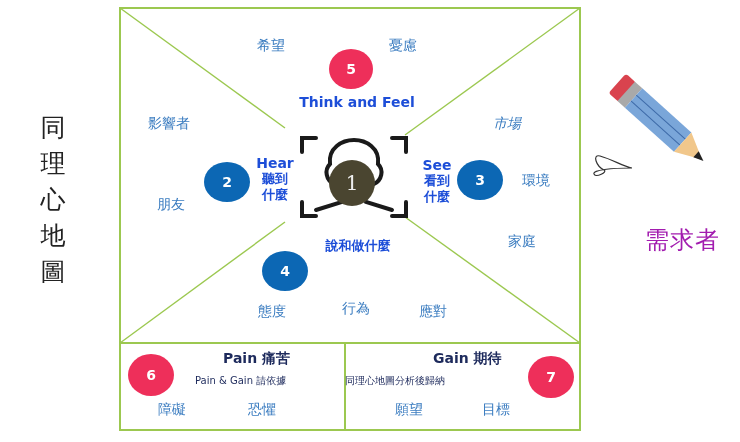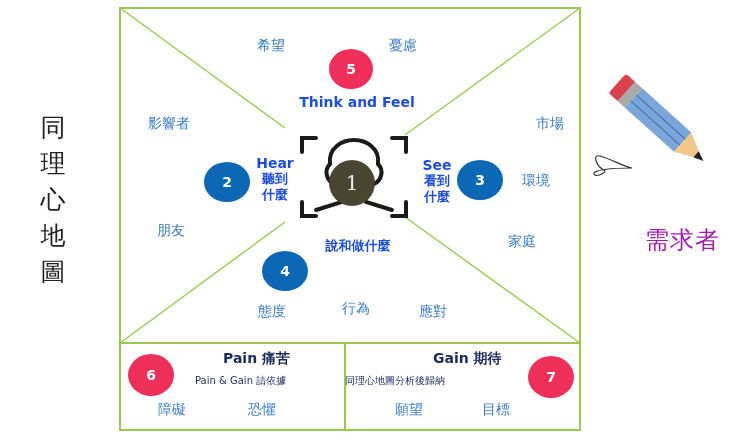--- a/index.html
+++ b/index.html
@@ -45,42 +45,42 @@
 </div>
 
 <div class="kw" style="left:257px;top:37px;">希望</div>
 <div class="kw" style="left:389px;top:37px;">憂慮</div>
 <div class="circle pink" style="left:329px;top:49px;width:44px;height:40px;">5</div>
 <div class="lbl" style="left:297px;top:94px;width:120px;">
   <div class="en">Think and Feel</div>
 </div>
 
 <div class="kw" style="left:148px;top:115px;">影響者</div>
-<div class="kw" style="left:157px;top:222px;text-align:right;">朋友</div>
+<div class="kw" style="left:157px;top:196px;text-align:right;">朋友</div>
 <div class="circle blue" style="left:204px;top:162px;width:46px;height:40px;">2</div>
 <div class="lbl" style="left:253px;top:155px;width:44px;">
   <div class="en">Hear</div>
   <div>聽到</div>
   <div>什麼</div>
 </div>
 
 <svg class="abs" style="left:298px;top:134px;" width="112" height="86" viewBox="0 0 112 86">
   <g stroke="#1a1a1a" stroke-width="4" fill="none" stroke-linecap="round">
     <polyline points="4,18 4,4 18,4"></polyline>
     <polyline points="94,4 108,4 108,18"></polyline>
     <polyline points="4,68 4,82 18,82"></polyline>
     <polyline points="94,82 108,82 108,68"></polyline>
     <path d="M36,50 C28,46 26,36 32,30 C30,14 44,6 56,6 C68,6 82,14 80,30 C86,36 84,46 76,50"></path>
     <path d="M46,62 L44,68 L18,76"></path>
     <path d="M66,62 L68,68 L94,76"></path>
   </g>
 </svg>
 <div class="center1" style="left:329px;top:160px;">1</div>
 
-<div class="kw" style="left:536px;top:115px;">市場</div>
+<div class="kw" style="left:493px;top:115px;font-style:italic;">市場</div>
 <div class="kw" style="left:522px;top:172px;">環境</div>
 <div class="kw" style="left:508px;top:233px;">家庭</div>
 <div class="circle blue" style="left:457px;top:160px;width:46px;height:40px;">3</div>
 <div class="lbl" style="left:417px;top:157px;width:40px;">
   <div class="en">See</div>
   <div>看到</div>
   <div>什麼</div>
 </div>
 
 <div class="lbl" style="left:312px;top:238px;width:92px;">

